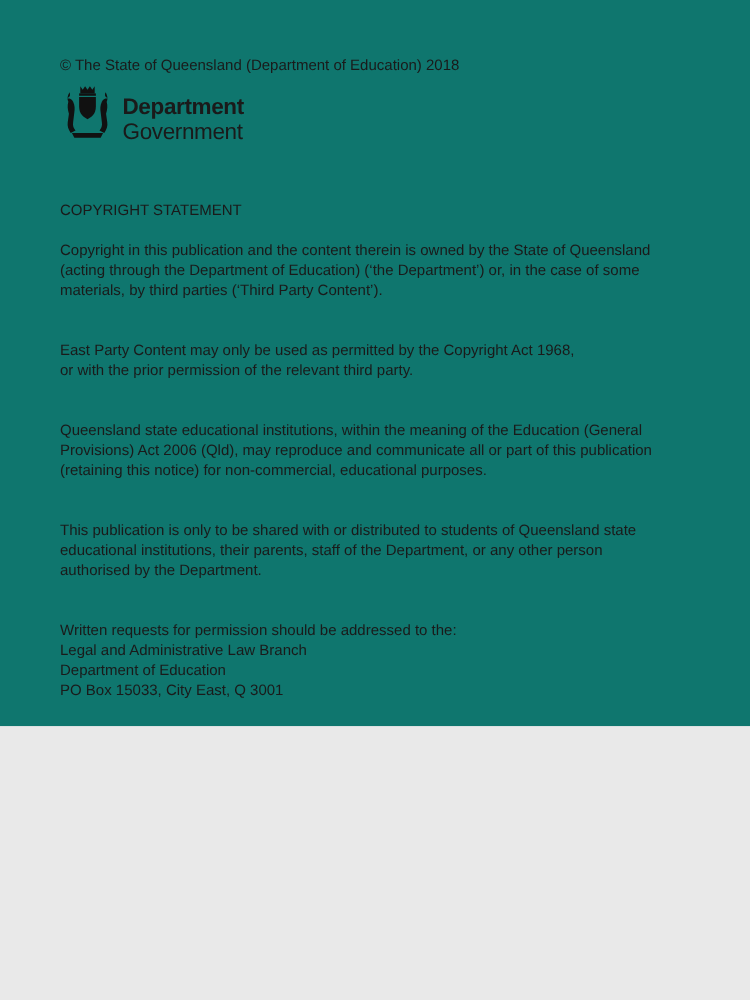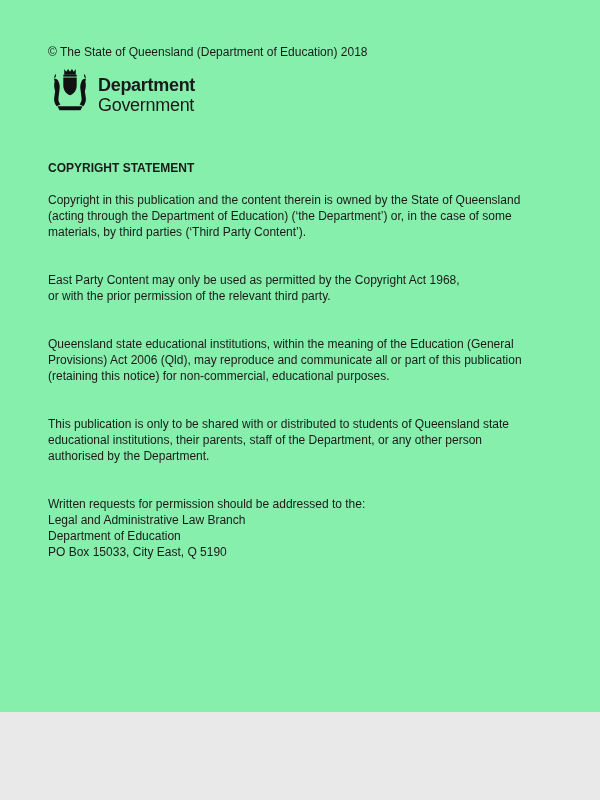--- a/index.html
+++ b/index.html
@@ -1,40 +1,40 @@
 <!DOCTYPE html>
 <html><head>
 <meta charset="utf-8">
 <style>
   html,body { margin:0; padding:0; background:#e9e9e9; }
   .page {
     position:relative;
-    width:600px; height:712px;
-    background:#86efac;
+    width:600px; height:581px;
+    background:#0f766e;
     overflow:hidden;
     font-family:"Liberation Sans", sans-serif;
     color:#1a1a1a;
   }
   .copyright-line {
     position:absolute; left:48px; top:44px;
     font-size:12px; line-height:16px;
   }
   .logo {
     position:absolute; left:48px; top:68px;
     display:flex; align-items:flex-start;
   }
   .logo .arms { width:44px; height:46px; display:block; }
   .logo-text { margin-left:6px; padding-top:7px; font-size:18px; line-height:20px; letter-spacing:-0.3px; }
   .logo-line1 { font-weight:bold; }
   .content {
     position:absolute; left:48px; top:144px; width:506px;
     font-size:12px; line-height:16px;
     white-space:pre-line;
   }
-  .heading { font-weight:bold; }
+  .heading { font-weight:normal; }
   .para { margin-top:16px; }
   .heading + .para { margin-top:0; }
   .disclaimer-heading { margin-top:48px; }
   .page-turn {
     position:absolute; left:7px; top:753px;
     width:40px; height:44px; cursor:pointer;
   }
   .audio-btn {
     position:absolute; left:576px; top:757px;
     width:42px; height:42px; border-radius:50%;
@@ -87,21 +87,21 @@
 or with the prior permission of the relevant third party.</div>
     <div class="para">Queensland state educational institutions, within the meaning of the Education (General
 Provisions) Act 2006 (Qld), may reproduce and communicate all or part of this publication
 (retaining this notice) for non-commercial, educational purposes.</div>
     <div class="para">This publication is only to be shared with or distributed to students of Queensland state
 educational institutions, their parents, staff of the Department, or any other person
 authorised by the Department.</div>
     <div class="para">Written requests for permission should be addressed to the:
 Legal and Administrative Law Branch
 Department of Education
-PO Box 15033, City East, Q 5190</div>
+PO Box 15033, City East, Q 3001</div>
 
     
   </div>
 
   <div class="page-turn">
     <svg viewBox="0 0 40 42" width="40" height="42" aria-hidden="true">
       <path d="M3 2 L8 9 L13 2 L13 21 Q13 26 18 26 L21 26 L21 19 L37 29 L21 39 L21 32 L16 32 Q3 32 3 21 Z" fill="#ffffff" stroke="#111111" stroke-width="2.2" stroke-linejoin="miter"></path>
     </svg>
   </div>
 

